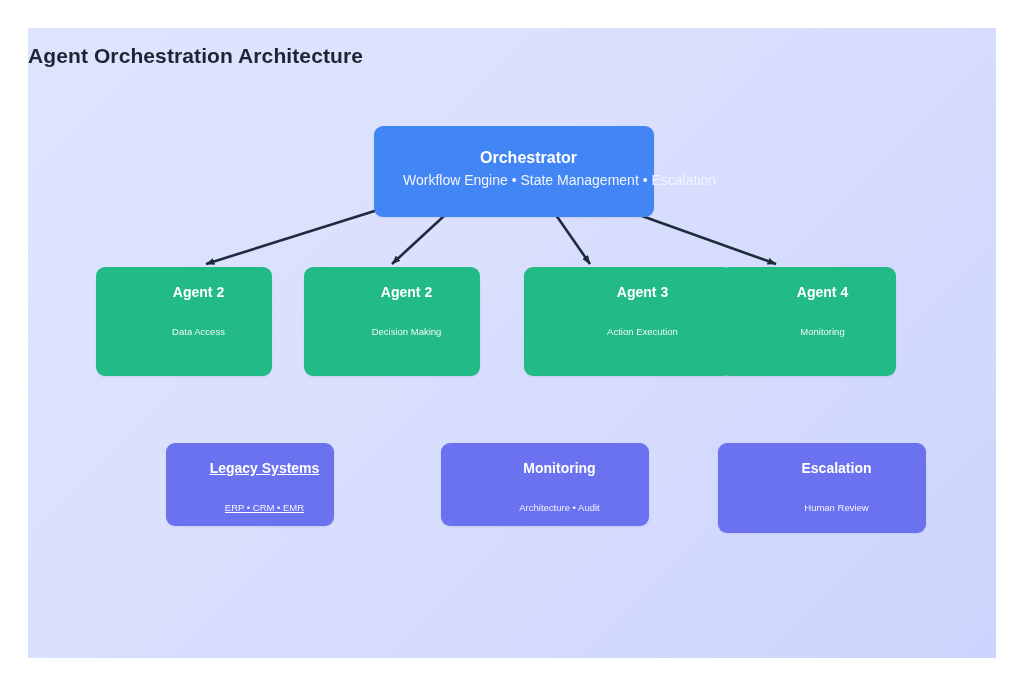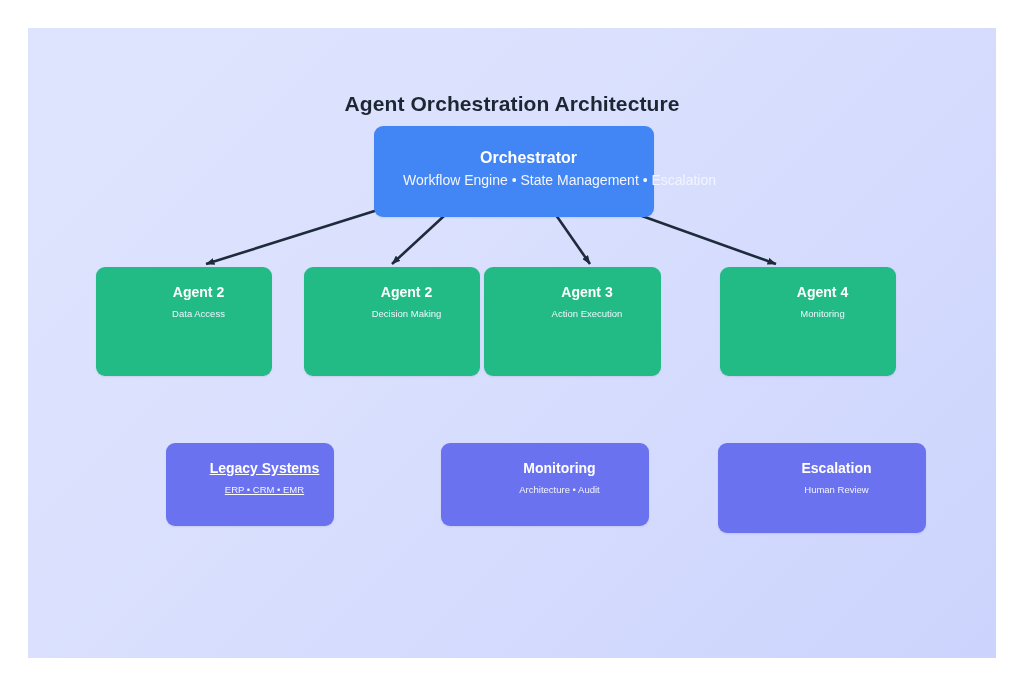--- a/index.html
+++ b/index.html
@@ -26,26 +26,25 @@
     width: 968px;
     height: 630px;
     background: linear-gradient(135deg, #dfe4fe 0%, #dbe1fd 35%, #ccd4fd 100%);
     overflow: hidden;
   }
   #diagram-title {
     position: absolute;
     left: 0;
     top: 16px;
     width: 968px;
-    text-align: center;
+    text-align: left;
     font-size: 21px;
     font-weight: bold;
     color: #1d2633;
     letter-spacing: 0.1px;
-    margin-top: 48px;
   }
   .node {
     position: absolute;
     border-radius: 9px;
     box-sizing: border-box;
     padding-top: 17px;
     text-align: center;
     color: #ffffff;
     box-shadow: 0 1px 2px rgba(40,50,90,0.10);
     padding-left: 29px;
@@ -53,21 +52,21 @@
   .node .node-title {
     font-size: 14px;
     font-weight: bold;
     line-height: 17px;
     color: #ffffff;
   }
   .node .node-sub {
     font-size: 9.5px;
     font-weight: normal;
     line-height: 13px;
-    margin-top: 6px;
+    margin-top: 24px;
     color: #f2f5ff;
     white-space: nowrap;
   }
   .node.orchestrator {
     background: #4285f4;
     padding-top: 22px;
   }
   .node.orchestrator .node-title {
     font-size: 16px;
     line-height: 19px;
@@ -121,21 +120,21 @@
     <div class="node agent" style="left:68px; top:239px; width:176px; height:109px;">
       <div class="node-title">Agent 2</div>
       <div class="node-sub">Data Access</div>
     </div>
 
     <div class="node agent" style="left:276px; top:239px; width:176px; height:109px;">
       <div class="node-title">Agent 2</div>
       <div class="node-sub">Decision Making</div>
     </div>
 
-    <div class="node agent" style="left:456px; top:239px; width:177px; height:109px;">
+    <div class="node agent" style="left:496px; top:239px; width:208px; height:109px;">
       <div class="node-title">Agent 3</div>
       <div class="node-sub">Action Execution</div>
     </div>
 
     <div class="node agent" style="left:692px; top:239px; width:176px; height:109px;">
       <div class="node-title">Agent 4</div>
       <div class="node-sub">Monitoring</div>
     </div>
 
     <div class="node support" style="left:138px; top:415px; width:168px; height:83px;text-decoration:underline;">

